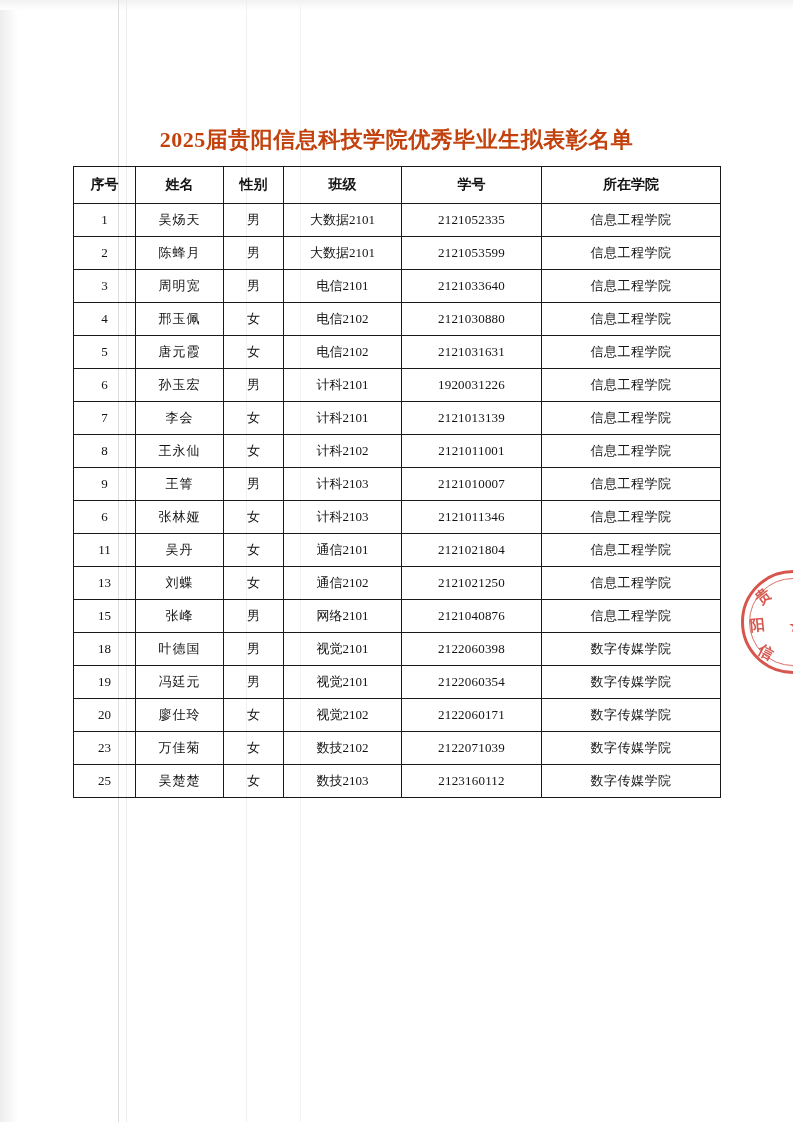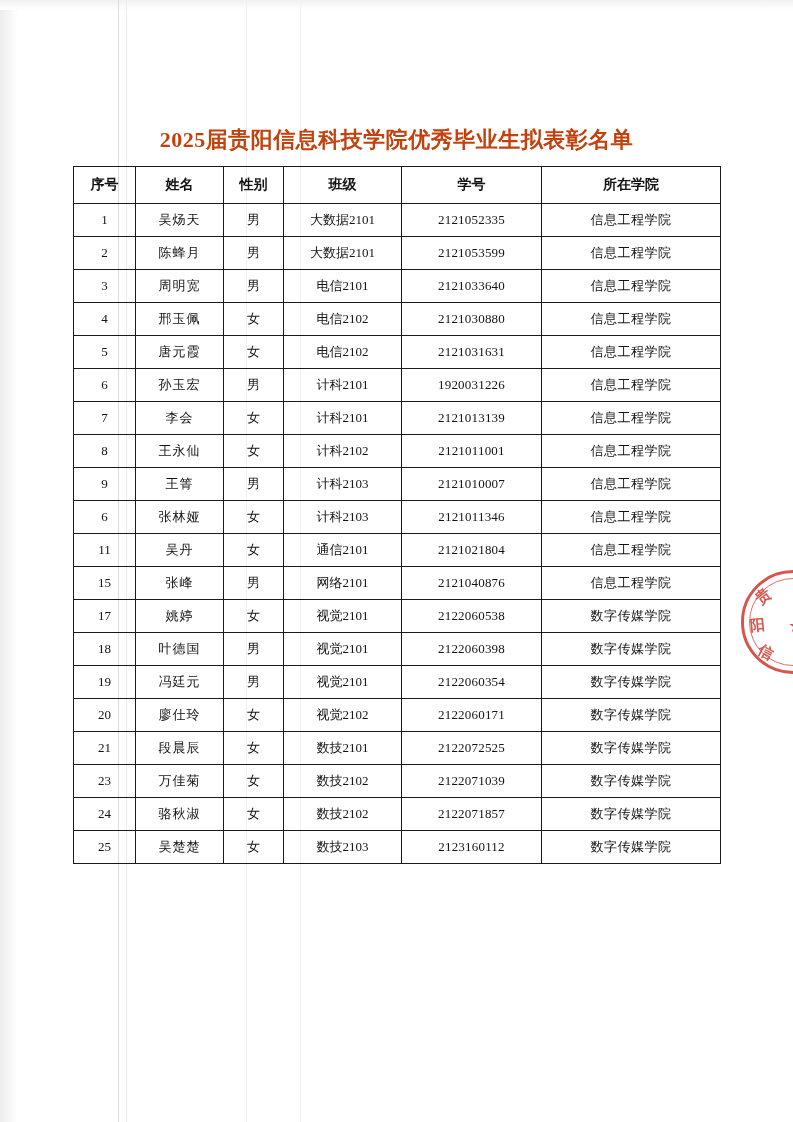--- a/index.html
+++ b/index.html
@@ -261,36 +261,36 @@
           </tr>
           <tr>
             <td class="cell-idx">11</td>
             <td class="cell-name">吴丹</td>
             <td class="cell-gender">女</td>
             <td class="cell-class">通信2101</td>
             <td class="cell-sid">2121021804</td>
             <td class="cell-college">信息工程学院</td>
           </tr>
           <tr>
+            <td class="cell-idx">13</td>
+            <td class="cell-name">刘蝶</td>
+            <td class="cell-gender">女</td>
+            <td class="cell-class">通信2102</td>
+            <td class="cell-sid">2121021250</td>
+            <td class="cell-college">信息工程学院</td>
+          </tr>
+          <tr>
             <td class="cell-idx">15</td>
             <td class="cell-name">张峰</td>
             <td class="cell-gender">男</td>
             <td class="cell-class">网络2101</td>
             <td class="cell-sid">2121040876</td>
             <td class="cell-college">信息工程学院</td>
           </tr>
           <tr>
-            <td class="cell-idx">17</td>
-            <td class="cell-name">姚婷</td>
-            <td class="cell-gender">女</td>
-            <td class="cell-class">视觉2101</td>
-            <td class="cell-sid">2122060538</td>
-            <td class="cell-college">数字传媒学院</td>
-          </tr>
-          <tr>
             <td class="cell-idx">18</td>
             <td class="cell-name">叶德国</td>
             <td class="cell-gender">男</td>
             <td class="cell-class">视觉2101</td>
             <td class="cell-sid">2122060398</td>
             <td class="cell-college">数字传媒学院</td>
           </tr>
           <tr>
             <td class="cell-idx">19</td>
             <td class="cell-name">冯廷元</td>
@@ -301,41 +301,25 @@
           </tr>
           <tr>
             <td class="cell-idx">20</td>
             <td class="cell-name">廖仕玲</td>
             <td class="cell-gender">女</td>
             <td class="cell-class">视觉2102</td>
             <td class="cell-sid">2122060171</td>
             <td class="cell-college">数字传媒学院</td>
           </tr>
           <tr>
-            <td class="cell-idx">21</td>
-            <td class="cell-name">段晨辰</td>
-            <td class="cell-gender">女</td>
-            <td class="cell-class">数技2101</td>
-            <td class="cell-sid">2122072525</td>
-            <td class="cell-college">数字传媒学院</td>
-          </tr>
-          <tr>
             <td class="cell-idx">23</td>
             <td class="cell-name">万佳菊</td>
             <td class="cell-gender">女</td>
             <td class="cell-class">数技2102</td>
             <td class="cell-sid">2122071039</td>
-            <td class="cell-college">数字传媒学院</td>
-          </tr>
-          <tr>
-            <td class="cell-idx">24</td>
-            <td class="cell-name">骆秋淑</td>
-            <td class="cell-gender">女</td>
-            <td class="cell-class">数技2102</td>
-            <td class="cell-sid">2122071857</td>
             <td class="cell-college">数字传媒学院</td>
           </tr>
           <tr>
             <td class="cell-idx">25</td>
             <td class="cell-name">吴楚楚</td>
             <td class="cell-gender">女</td>
             <td class="cell-class">数技2103</td>
             <td class="cell-sid">2123160112</td>
             <td class="cell-college">数字传媒学院</td>
           </tr>

